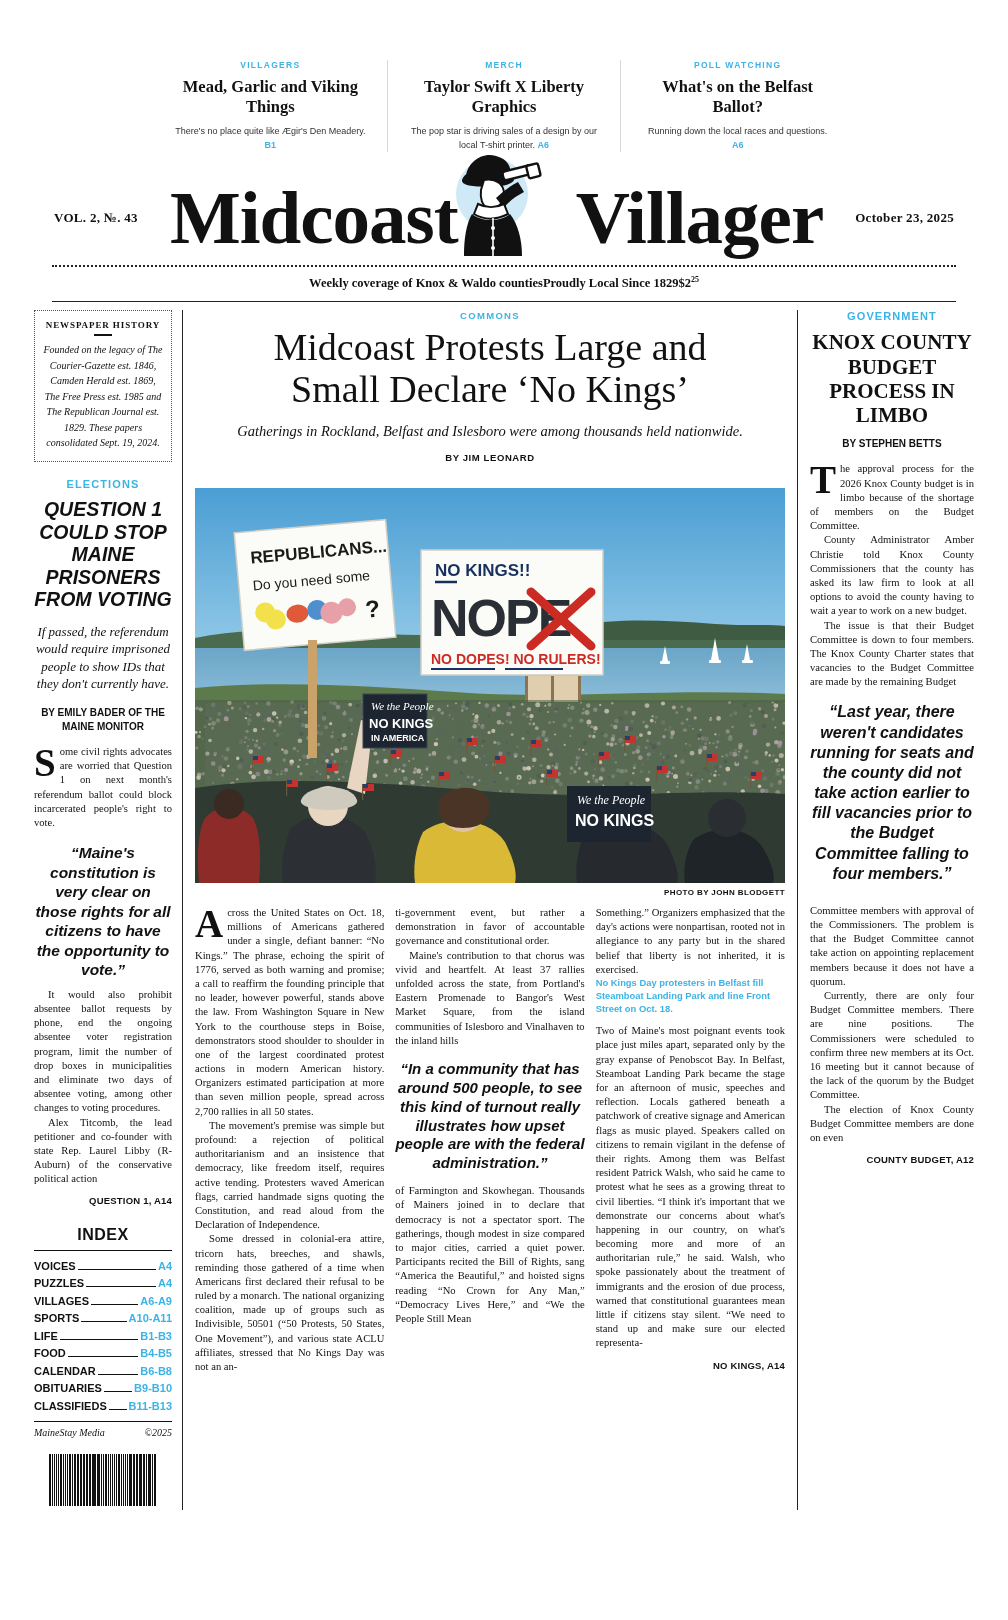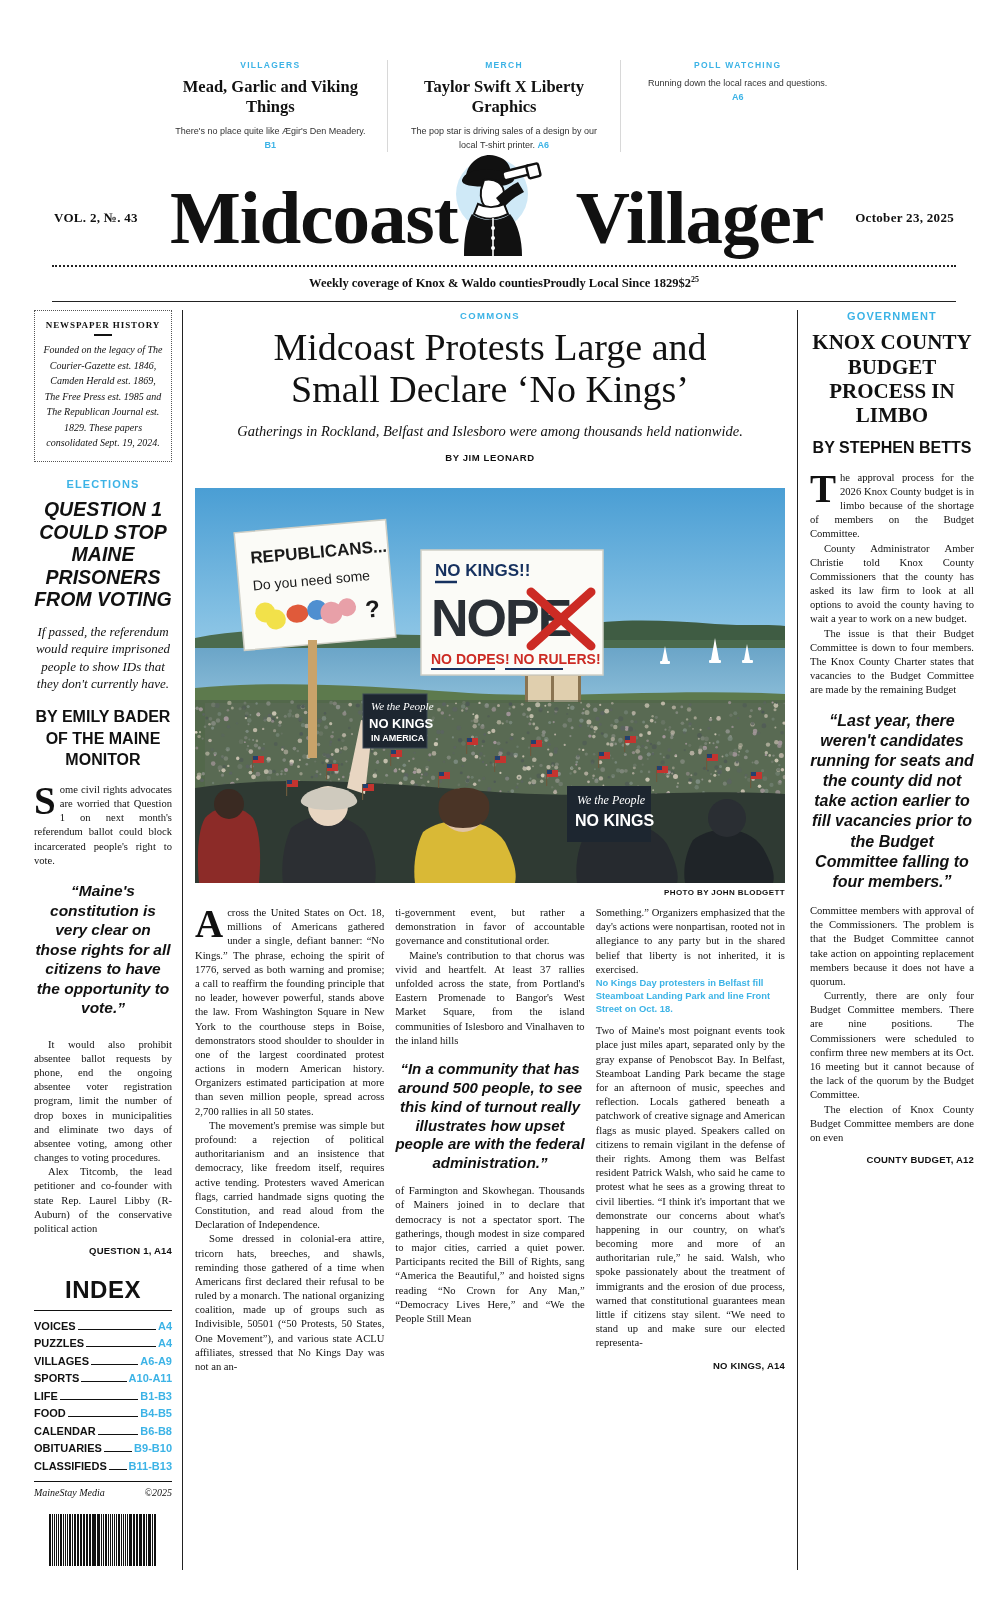--- a/index.html
+++ b/index.html
@@ -92,43 +92,43 @@
   .left-head {
     font-family:"Liberation Sans", sans-serif; font-weight:700; font-style:italic;
     font-size:19.5px; line-height:1.16; text-align:center; margin-bottom:12px;
   }
   .left-deck {
     font-family:"Liberation Serif", serif; font-style:italic;
     font-size:13px; line-height:1.33; text-align:center; margin-bottom:14px;
   }
   .byline-sans {
     font-family:"Liberation Sans", sans-serif; font-weight:700;
-    font-size:16px; line-height:1.35; text-align:center; margin-bottom:12px;
+    font-size:10px; line-height:1.35; text-align:center; margin-bottom:12px;
   }
   .body-text {
     font-family:"Liberation Serif", serif; font-size:10.6px;
     line-height:1.34; text-align:justify; hyphens:auto;
   }
   .body-text p { margin:0; text-indent:14px; }
   .body-text p.first { text-indent:0; }
   .dropcap::first-letter {
     float:left; font-size:39px; line-height:.82; font-weight:700;
     padding:2px 4px 0 0; font-family:"Liberation Serif", serif;
   }
   .pullquote-left {
     font-family:"Liberation Sans", sans-serif; font-weight:700; font-style:italic;
-    font-size:15.5px; line-height:1.26; text-align:center; margin:13px 0 20px 0;
+    font-size:15.5px; line-height:1.26; text-align:center; margin:13px 0 8px 0;
   }
   .jump {
     font-family:"Liberation Sans", sans-serif; font-weight:700;
     font-size:9.5px; text-align:right; margin-top:9px; letter-spacing:.2px;
   }
   .index-title {
     font-family:"Liberation Sans", sans-serif; font-weight:700;
-    font-size:24px; text-align:center; margin:20px 0 6px 0; letter-spacing:.5px;
+    font-size:16px; text-align:center; margin:20px 0 6px 0; letter-spacing:.5px;
   }
   .index-rule { border-top:1.5px solid #111; margin-bottom:6px; }
   .index-row {
     display:flex; align-items:baseline;
     font-family:"Liberation Sans", sans-serif; font-weight:700;
     font-size:11px; padding:2.5px 0;
   }
   .index-label { white-space:nowrap; }
   .index-dots { flex:1; border-bottom:1.5px solid #111; margin:0 2px 2.5px 2px; }
   .index-page { color:#3cb3e6; white-space:nowrap; }
@@ -181,41 +181,42 @@
   .right-head {
     font-family:"Liberation Serif", serif; font-weight:700;
     font-size:21px; line-height:1.15; text-align:center; margin-bottom:10px;
   }
   .right-deck {
     font-family:"Liberation Serif", serif; font-style:italic;
     font-size:13px; line-height:1.32; text-align:center; margin-bottom:13px;
   }
   .pullquote-right {
     font-family:"Liberation Sans", sans-serif; font-weight:700; font-style:italic;
-    font-size:16px; line-height:1.26; text-align:center; margin:13px 0 12px 0;
+    font-size:16px; line-height:1.26; text-align:center; margin:13px 0 20px 0;
   }
 </style>
 </head>
 <body>
 
 <div class="page">
 
   <div class="teasers">
     <div class="teaser">
       <div class="teaser-kicker">VILLAGERS</div>
       <div class="teaser-head">Mead, Garlic and Viking Things</div>
       <div class="teaser-sub"><span>There's no place quite like Ægir's Den Meadery.</span> <span class="pg">B1</span></div>
     </div>
     <div class="teaser">
       <div class="teaser-kicker">MERCH</div>
       <div class="teaser-head">Taylor Swift X Liberty Graphics</div>
       <div class="teaser-sub"><span>The pop star is driving sales of a design by our local T-shirt printer.</span> <span class="pg">A6</span></div>
     </div>
     <div class="teaser">
       <div class="teaser-kicker">POLL WATCHING</div>
+      <div class="teaser-head">What's on the Belfast Ballot?</div>
       <div class="teaser-sub"><span>Running down the local races and questions.</span> <span class="pg">A6</span></div>
     </div>
   </div>
 
   <div class="masthead">
     <div class="vol">VOL. 2, №. 43</div>
     <div class="nameplate">
       <div class="nameplate-text"><span>Midcoast</span><span style="display:inline-block;width:118px"></span><span>Villager</span></div>
       <div class="logo-wrap">
         <div class="logo-disc"></div>

